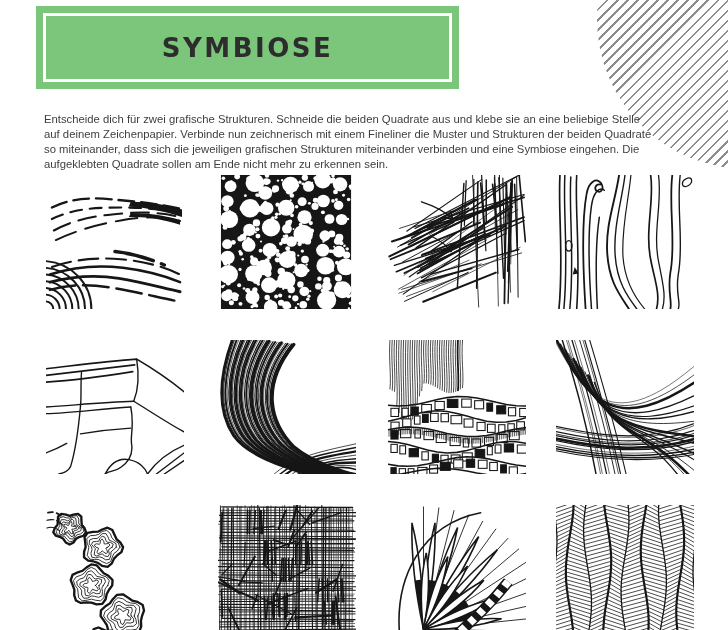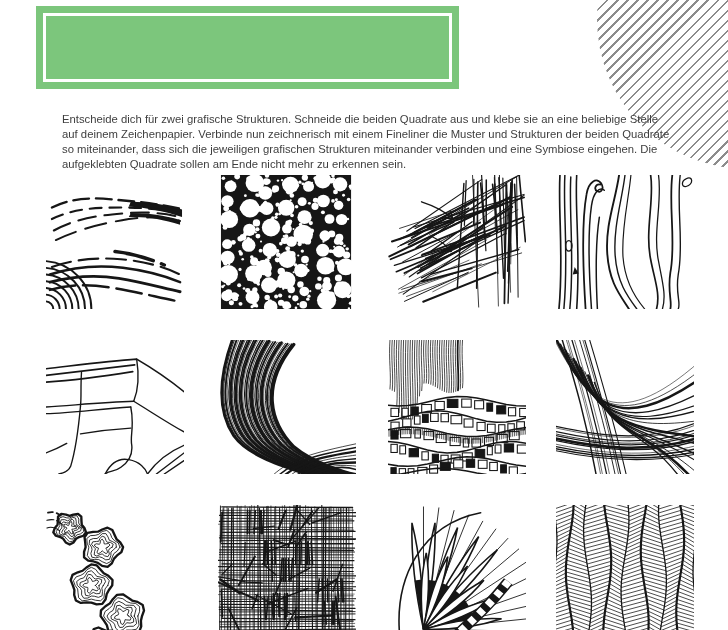--- a/index.html
+++ b/index.html
@@ -16,33 +16,34 @@
     position:absolute;left:36px;top:6px;width:423px;height:83px;z-index:2;
     display:flex;align-items:center;justify-content:center;
   }
   .banner-frame{position:absolute;inset:7px;border:3px solid #ffffff;}
   .banner-title{
     position:relative;font-family:"DejaVu Sans",sans-serif;font-weight:bold;
     font-size:26px;letter-spacing:2.5px;
   }
   .intro{
     position:absolute;left:44px;top:101px;width:612px;z-index:2;
-    font-size:11.3px;line-height:14.8px;color:#3e3e3e;margin-left:18px;
+    font-size:11.3px;line-height:14.8px;color:#3e3e3e;
   }
   .grid{position:absolute;left:0;top:0;width:728px;height:630px;z-index:2;}
   .tile{position:absolute;width:138px;height:134px;overflow:hidden;}
   .tile svg{width:100%;height:100%;display:block;}
 </style>
 </head>
 <body>
 
 <div class="stripe-circle"></div>
 
 <div class="banner" style="background: rgb(124, 198, 124);">
   <div class="banner-frame" style="border-color: rgb(255, 255, 255);"></div>
+  <div class="banner-title" style="color: rgb(45, 45, 45);">SYMBIOSE</div>
 </div>
 
 <p class="intro" style="color: rgb(62, 62, 62);">Entscheide dich für zwei grafische Strukturen. Schneide die beiden Quadrate aus und klebe sie an eine beliebige Stelle auf deinem Zeichenpapier. Verbinde nun zeichnerisch mit einem Fineliner die Muster und Strukturen der beiden Quadrate so miteinander, dass sich die jeweiligen grafischen Strukturen miteinander verbinden und eine Symbiose eingehen. Die aufgeklebten Quadrate sollen am Ende nicht mehr zu erkennen sein.</p>
 
 <div class="grid">
     <div class="tile" title="wavy dashed lines" style="left: 46px; top: 175px;">
       <svg viewBox="0 0 140 140" preserveAspectRatio="none">
         <path d="M86,28 C104,28 122,31 138,36 L138,44 C120,38 102,34 84,33 Z" fill="#161616"></path>
         <path d="M86,40 C104,40 120,42 136,47 L136,52 C118,46 100,43 84,44 Z" fill="#161616"></path>
         <path d="M6,34 C30,22 52,24 72,26 C96,28 118,31 136,35" fill="none" stroke="#161616" stroke-width="2.4" stroke-linecap="round" stroke-dasharray="16 7"></path>

